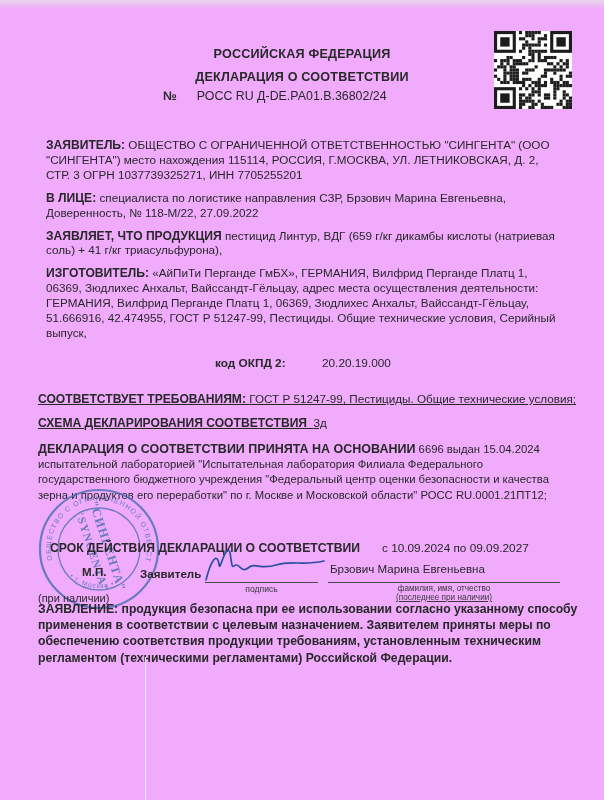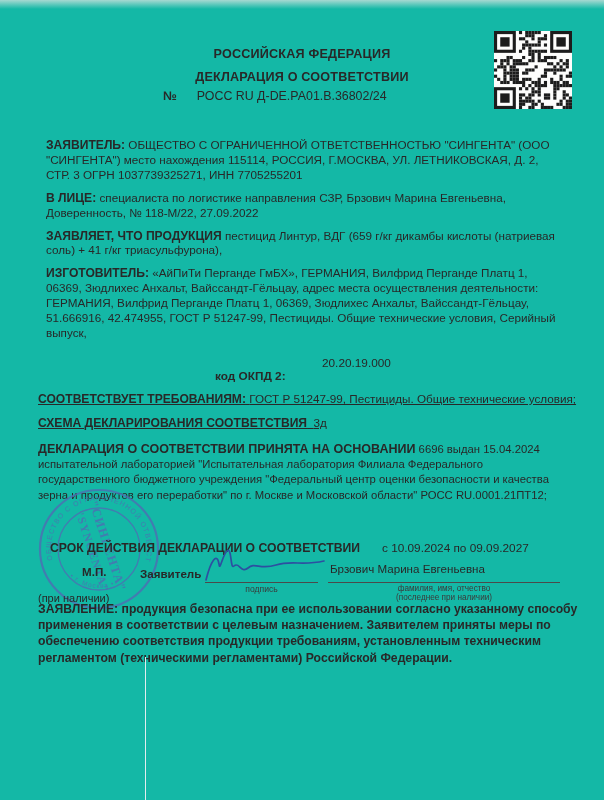--- a/index.html
+++ b/index.html
@@ -1,52 +1,52 @@
 <!DOCTYPE html>
 <html><head>
 <meta charset="utf-8">
 <style>
   html,body{margin:0;padding:0;background:#9a9a9a;}
   .page{
     position:relative;width:604px;height:800px;margin:0 auto;
-    background:#14b8a6;overflow:hidden;
+    background:#f0abfc;overflow:hidden;
     font-family:"Liberation Sans",sans-serif;color:#282828;
   }
   .scan-band{position:absolute;top:0;left:0;right:0;height:9px;
     background:linear-gradient(#e6e6e4,rgba(255,255,255,0));opacity:.7;}
   .hdr{position:absolute;left:0;width:604px;text-align:center;font-weight:bold;
     font-size:12.6px;letter-spacing:.2px;}
   .numline{position:absolute;top:89px;left:163px;font-size:12.4px;white-space:nowrap;}
   .numline b{margin-right:20px;}
   .qr{position:absolute;left:494px;top:31px;width:78px;height:78px;}
   .body-block{position:absolute;left:38px;top:130px;width:534px;
     font-size:11.7px;line-height:14.9px;}
   .body-block p{margin:8px;}
   b.lbl{font-size:12.1px;}
   .codes{position:absolute;left:215px;top:355px;font-size:11.8px;line-height:17.5px;}
   .codes .row{display:flex;}
-  .codes .clabel{font-weight:bold;width:107px;margin-top:13px;}
+  .codes .clabel{font-weight:bold;width:107px;}
   .oneline{position:absolute;left:38px;width:545px;font-size:11.7px;white-space:nowrap;text-decoration:underline;}
   .osn{position:absolute;left:38px;top:442px;width:538px;font-size:11.3px;line-height:15.2px;}
   .osn b{font-size:12.5px;}
   .dop{margin-top:1px;}
   .dop b{font-size:12.3px;}
   .stamp{position:absolute;left:34px;top:484px;width:130px;height:130px;opacity:.82;}
   .srok{position:absolute;left:50px;top:541px;width:560px;font-size:12.2px;font-weight:bold;white-space:nowrap;}
   .srok .dates{font-weight:normal;font-size:11.8px;margin-left:22px;}
   .mp{position:absolute;left:82px;top:565px;font-weight:bold;font-size:11.6px;}
   .mp-note{position:absolute;left:38px;top:592px;font-weight:normal;font-size:11px;}
   .applicant-lbl{position:absolute;left:140px;top:567px;font-weight:bold;font-size:11.6px;}
   .sig-svg{position:absolute;left:198px;top:544px;width:130px;height:40px;}
   .sig-line1{position:absolute;left:205px;top:582px;width:113px;height:1px;background:#4a4a4a;}
   .sig-cap{position:absolute;left:205px;top:584px;width:113px;text-align:center;font-size:8.6px;color:#3a3a3a;}
   .fio{position:absolute;left:330px;top:562px;font-size:11.6px;}
   .sig-line2{position:absolute;left:328px;top:582px;width:232px;height:1px;background:#4a4a4a;}
   .fio-cap1{position:absolute;left:328px;top:584px;width:232px;text-align:center;font-size:8.2px;color:#3a3a3a;}
-  .fio-cap2{position:absolute;left:328px;top:593px;width:232px;text-align:center;font-size:8.2px;color:#3a3a3a;}
+  .fio-cap2{position:absolute;left:328px;top:593px;width:232px;text-align:center;font-size:8.2px;color:#3a3a3a;text-decoration:underline;}
   .statement{position:absolute;left:38px;top:601px;width:542px;
     font-size:12.2px;font-weight:bold;line-height:16.2px;}
   .fold-line{position:absolute;left:145px;top:657px;width:1px;height:143px;background:#e2ecee;}
 </style>
 </head>
 <body>
 
 <div class="page">
   <div class="scan-band"></div>
 

